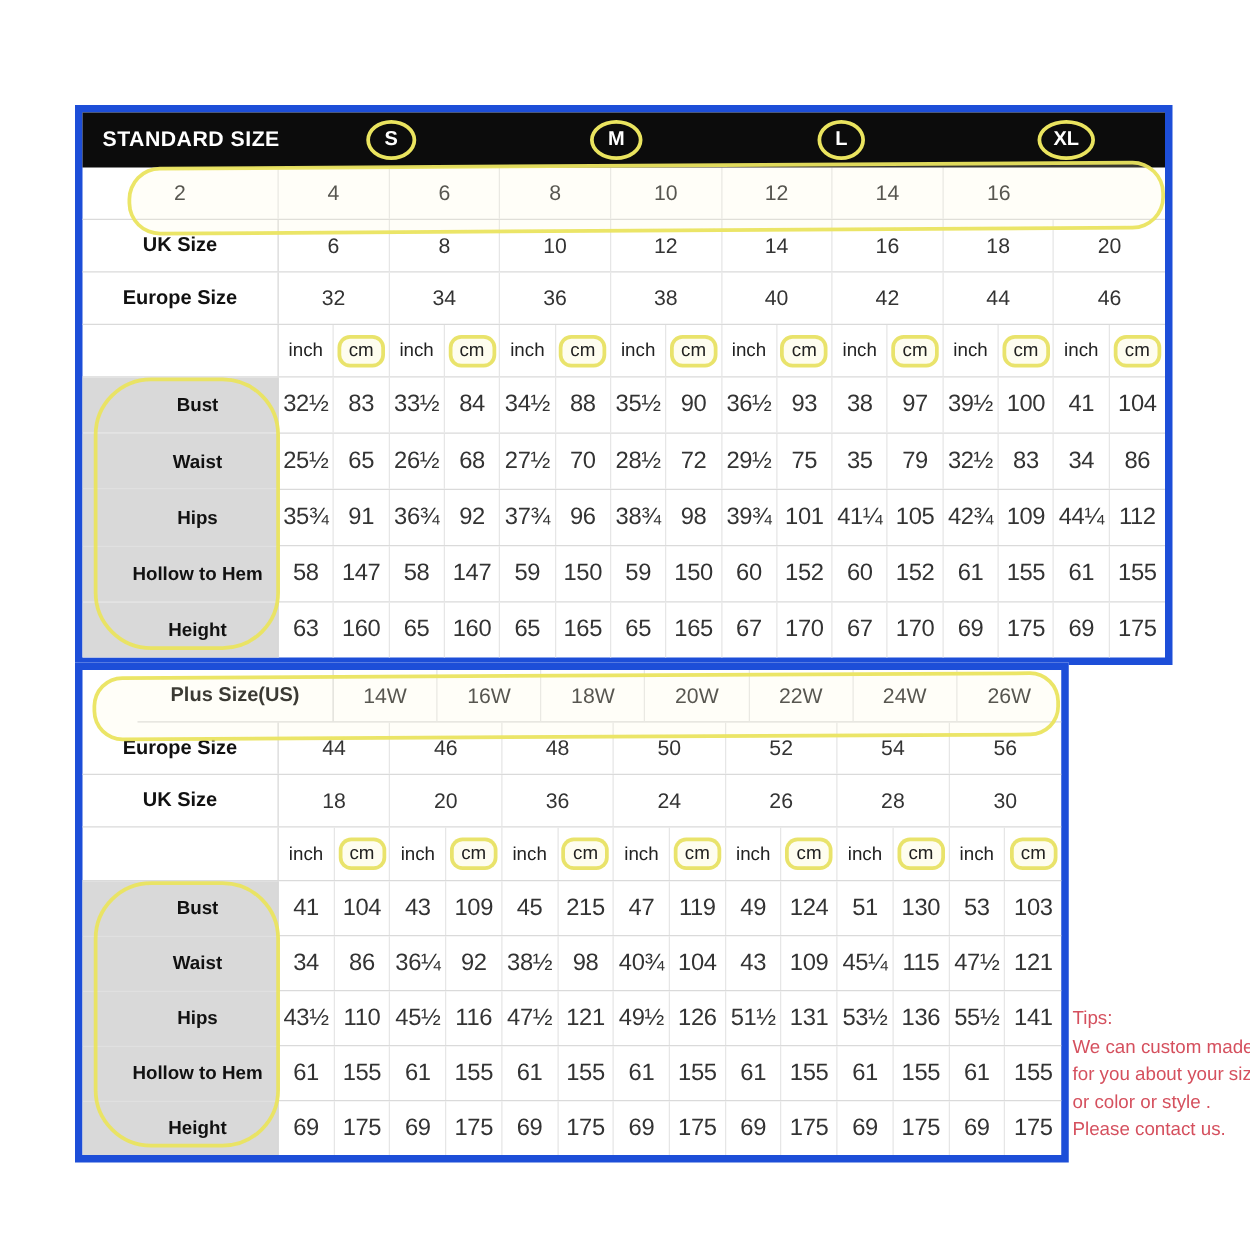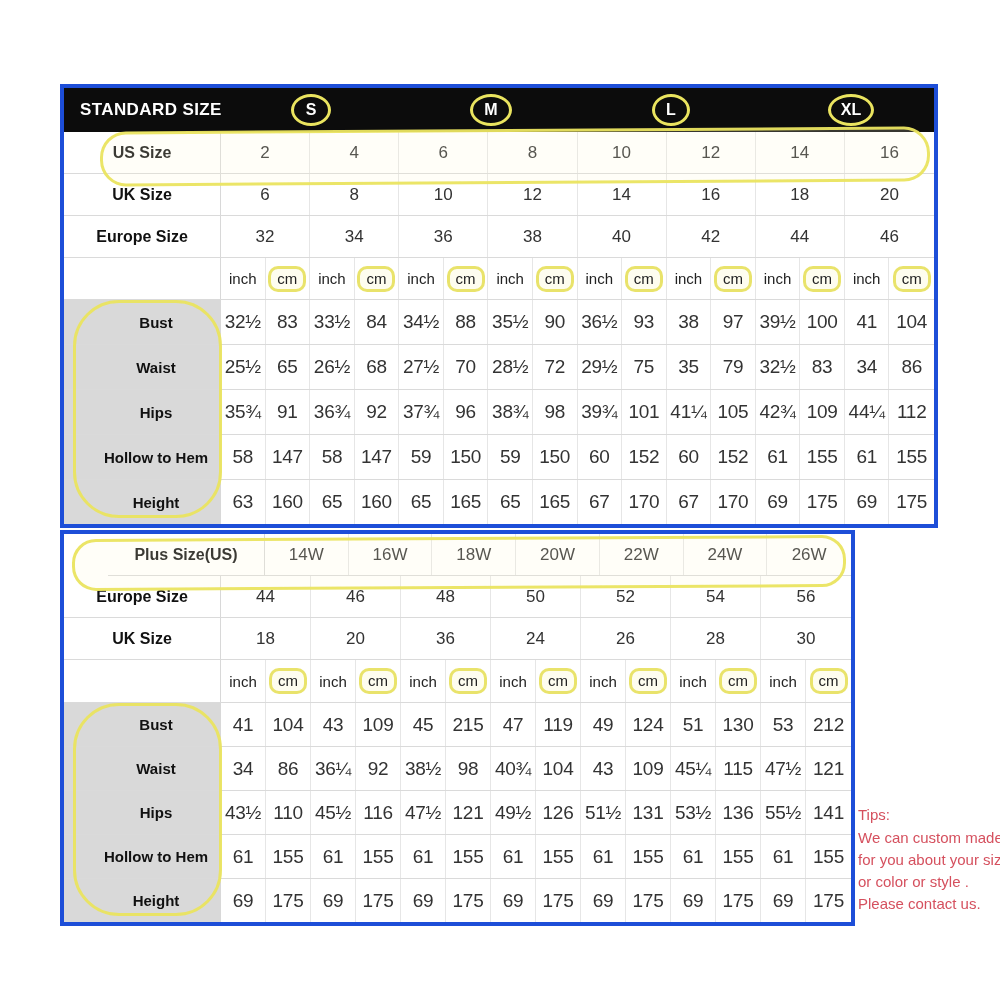--- a/index.html
+++ b/index.html
@@ -1,21 +1,21 @@
 <!DOCTYPE html>
 <html><head>
 <meta charset="utf-8">
 <style>
   html,body{margin:0;padding:0;}
   body{
     width:1000px;height:1000px;position:relative;background:#ffffff;
     font-family:"Liberation Sans","DejaVu Sans",sans-serif;color:#2a2a2a;
     overflow:hidden;
   }
-  .table{position:absolute;background:#fff;border:4px solid #1d4ed8;box-sizing:border-box;}
+  .table{position:absolute;background:#fff;border:6px solid #1d4ed8;box-sizing:border-box;}
   #standard-table{left:60px;top:84px;width:878px;}
   #plus-table{left:60px;top:530px;width:795px;}
 
   .black-header{
     position:relative;height:44px;background:#0c0c0c;color:#fff;
     display:flex;align-items:center;
   }
   .black-header .title{
     font-weight:bold;font-size:17px;letter-spacing:.4px;padding-left:16px;
   }
@@ -73,21 +73,20 @@
     <span class="title">STANDARD SIZE</span>
     <span id="circles-mount">
         <span class="size-circle" style="left: 247px; width: 40px;">S</span>
         <span class="size-circle" style="left: 427px; width: 42px;">M</span>
         <span class="size-circle" style="left: 607px; width: 38px;">L</span>
         <span class="size-circle" style="left: 787px; width: 46px;">XL</span>
       </span>
   </div>
   <div id="t1-body">
       <div class="row size-row" style="grid-template-columns: 157px repeat(8, 1fr);">
-        <div class="cell label-cell">US Size</div>
         <div class="cell size-val">2</div>
         <div class="cell size-val">4</div>
         <div class="cell size-val">6</div>
         <div class="cell size-val">8</div>
         <div class="cell size-val">10</div>
         <div class="cell size-val">12</div>
         <div class="cell size-val">14</div>
         <div class="cell size-val">16</div>
       </div>
       <div class="row size-row" style="grid-template-columns: 157px repeat(8, 1fr);">
@@ -318,21 +317,21 @@
         <div class="cell num-cell">109</div>
         <div class="cell num-cell">45</div>
         <div class="cell num-cell">215</div>
         <div class="cell num-cell">47</div>
         <div class="cell num-cell">119</div>
         <div class="cell num-cell">49</div>
         <div class="cell num-cell">124</div>
         <div class="cell num-cell">51</div>
         <div class="cell num-cell">130</div>
         <div class="cell num-cell">53</div>
-        <div class="cell num-cell">212</div>
+        <div class="cell num-cell">103</div>
       </div>
       <div class="row meas-row" style="grid-template-columns: 157px repeat(14, 1fr);">
         <div class="cell label-cell grey" style="background: rgb(217, 217, 217);">Waist</div>
         <div class="cell num-cell">34</div>
         <div class="cell num-cell">86</div>
         <div class="cell num-cell">36¼</div>
         <div class="cell num-cell">92</div>
         <div class="cell num-cell">38½</div>
         <div class="cell num-cell">98</div>
         <div class="cell num-cell">40¾</div>

